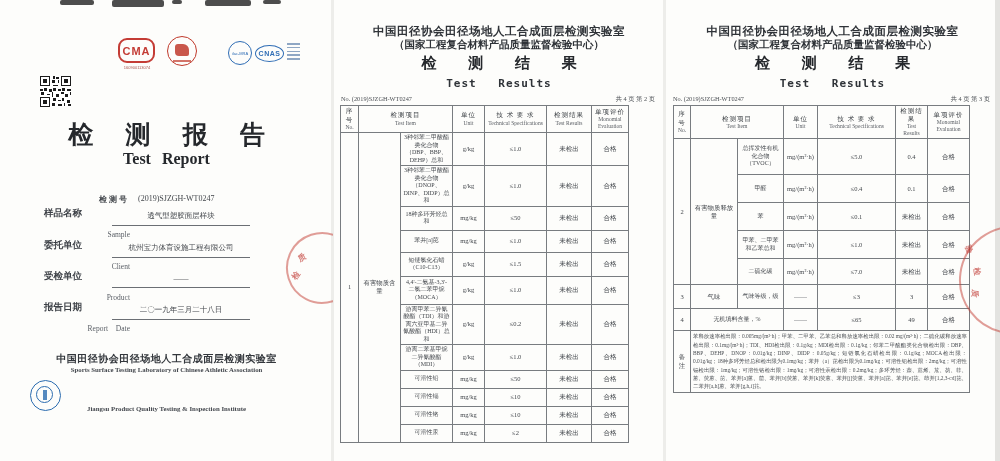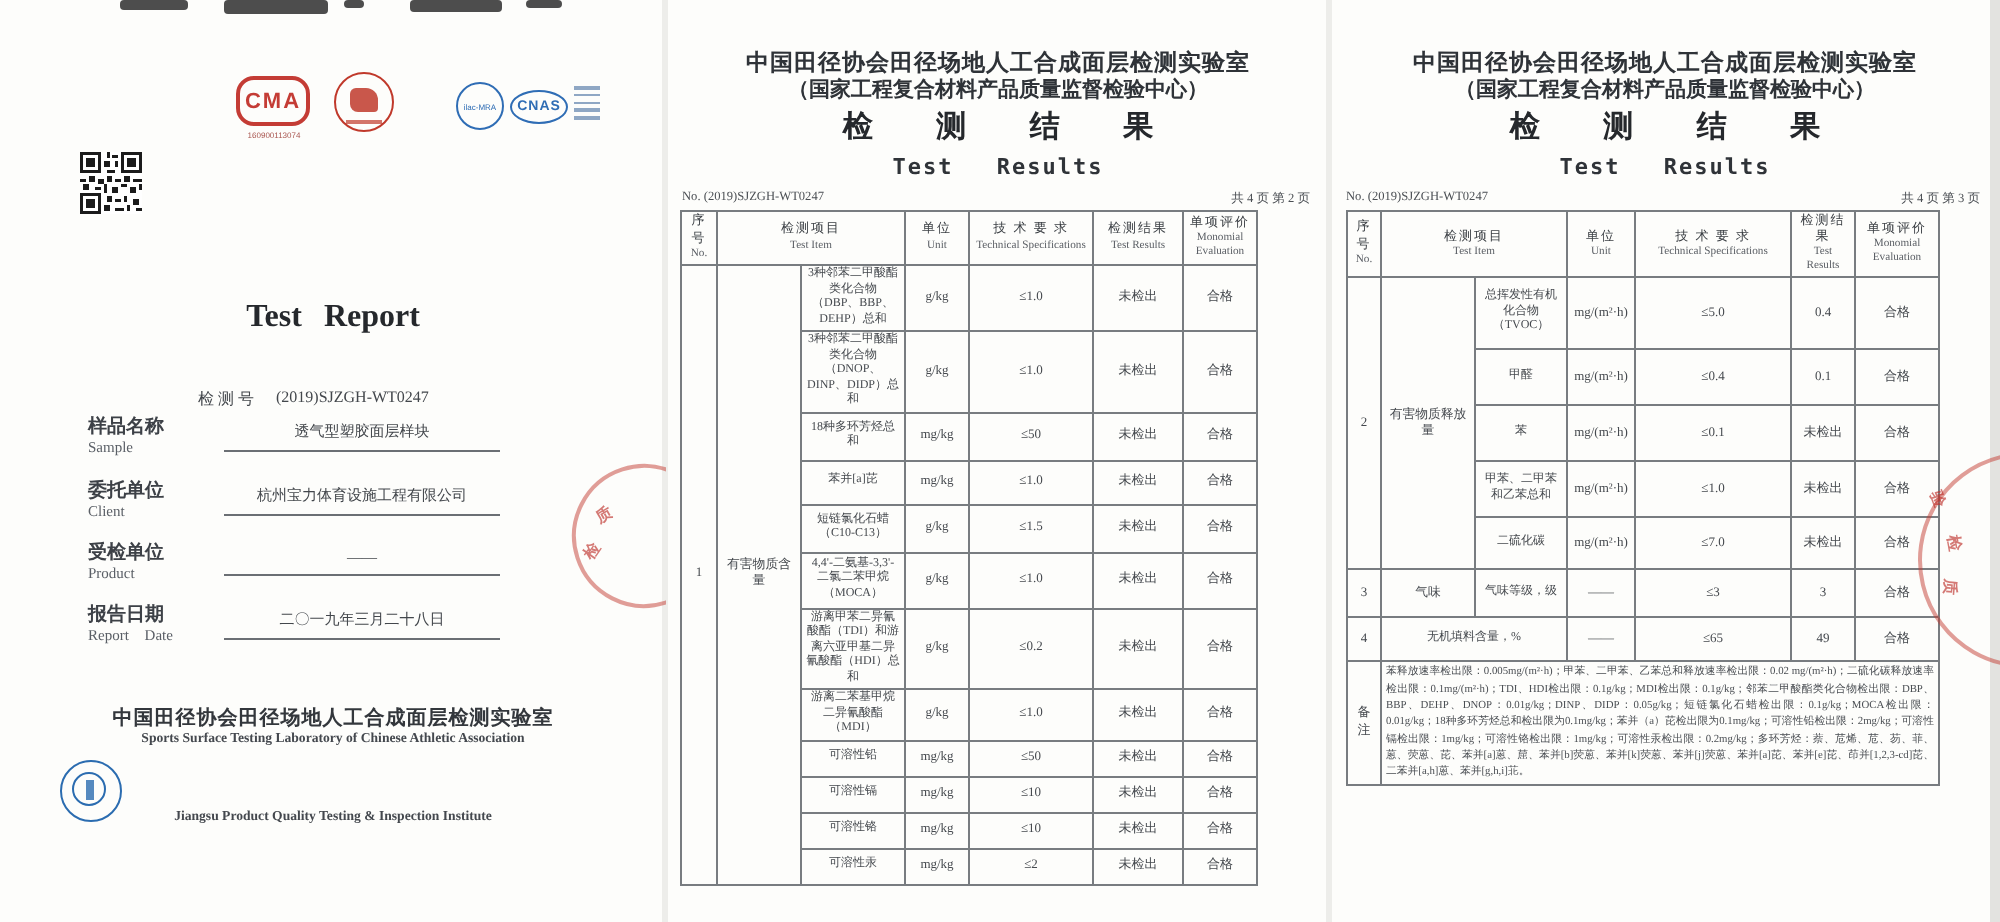--- a/index.html
+++ b/index.html
@@ -31,27 +31,27 @@
           color:#2f6db5; font:bold 7px "Liberation Sans",sans-serif; display:flex; align-items:center; justify-content:center; letter-spacing:.5px; }
   .cnas-lines { left:287px; top:43px; width:13px; }
   .cnas-lines i { display:block; height:1.6px; background:#8fa7c4; margin-bottom:2.2px; }
 
   .qr { left:40px; top:76px; width:31px; height:31px; }
 
   .t-cn { left:0; top:118px; width:333px; font-size:25px; font-weight:bold; color:#25282c; letter-spacing:13px; text-indent:13px; text-align:center; }
   .t-en { left:0; top:150px; width:333px; font-size:16px; font-weight:bold; color:#25282c; word-spacing:7px; text-align:center; }
 
   .rep-row { left:0; top:194px; width:333px; font-size:8px; }
-  .rep-label { position:absolute; left:99px; letter-spacing:2px; font-weight:normal; color:#43474c; }
+  .rep-label { position:absolute; left:99px; letter-spacing:2px; font-weight:bold; color:#43474c; }
   .rep-val { position:absolute; left:138px; color:#43474c; }
 
   .field { position:absolute; left:0; width:333px; }
   .f-cn { position:absolute; left:44px; width:86px; font-size:9.5px; font-weight:bold; color:#3d4147;
           display:flex; justify-content:space-between; }
-  .f-en { position:absolute; left:44px; top:12px; width:86px; font-size:7.5px; color:#5a5f66; text-align:left; word-spacing:6px; }
+  .f-en { position:absolute; left:44px; top:23px; width:86px; font-size:7.5px; color:#5a5f66; text-align:right; word-spacing:6px; }
   .f-val { position:absolute; left:112px; top:4px; width:138px; text-align:center; font-size:7.5px; color:#43474c;
            padding-bottom:4px; border-bottom:1px solid #6b6f74; }
 
   .foot1cn { left:10px; top:352px; width:313px; font-size:10px; font-weight:bold; color:#33373c; text-align:center; letter-spacing:.5px; }
   .foot1en { left:10px; top:366px; width:313px; font-size:6.8px; font-weight:bold; color:#44484e; text-align:center; }
   .foot2cn { left:10px; top:381px; width:313px; font-size:12.5px; font-weight:bold; color:#33373c; text-align:center; letter-spacing:1px; }
   .foot2en { left:10px; top:405px; width:313px; font-size:6.8px; font-weight:bold; color:#44484e; text-align:center; }
 
   .seal-blue { left:30px; top:380px; width:31px; height:31px; border:1.6px solid #2b6cb0; border-radius:50%; }
   .seal-blue .in { position:absolute; left:5px; top:5px; width:17px; height:17px; border:1px solid #2b6cb0; border-radius:50%; }
@@ -155,20 +155,21 @@
         <rect x="12" y="16" width="2" height="1"></rect>
         <rect x="15" y="15" width="1" height="2"></rect>
         <rect x="18" y="16" width="2" height="2"></rect>
       <rect x="8" y="18" width="2" height="2"></rect>
         <rect x="12" y="19" width="3" height="1"></rect>
         <rect x="16" y="18" width="1" height="2"></rect>
         <rect x="19" y="19" width="2" height="1"></rect>
     </g>
   </svg>
 
+  <div class="abs t-cn">检 测 报 告</div>
   <div class="abs t-en">Test  Report</div>
 
   <div class="abs rep-row">
     <span class="rep-label">检测号</span>
     <span class="rep-val">(2019)SJZGH-WT0247</span>
   </div>
 
   <div class="field" style="top:207px">
     <div class="f-cn">
         <span>样品名称</span>

